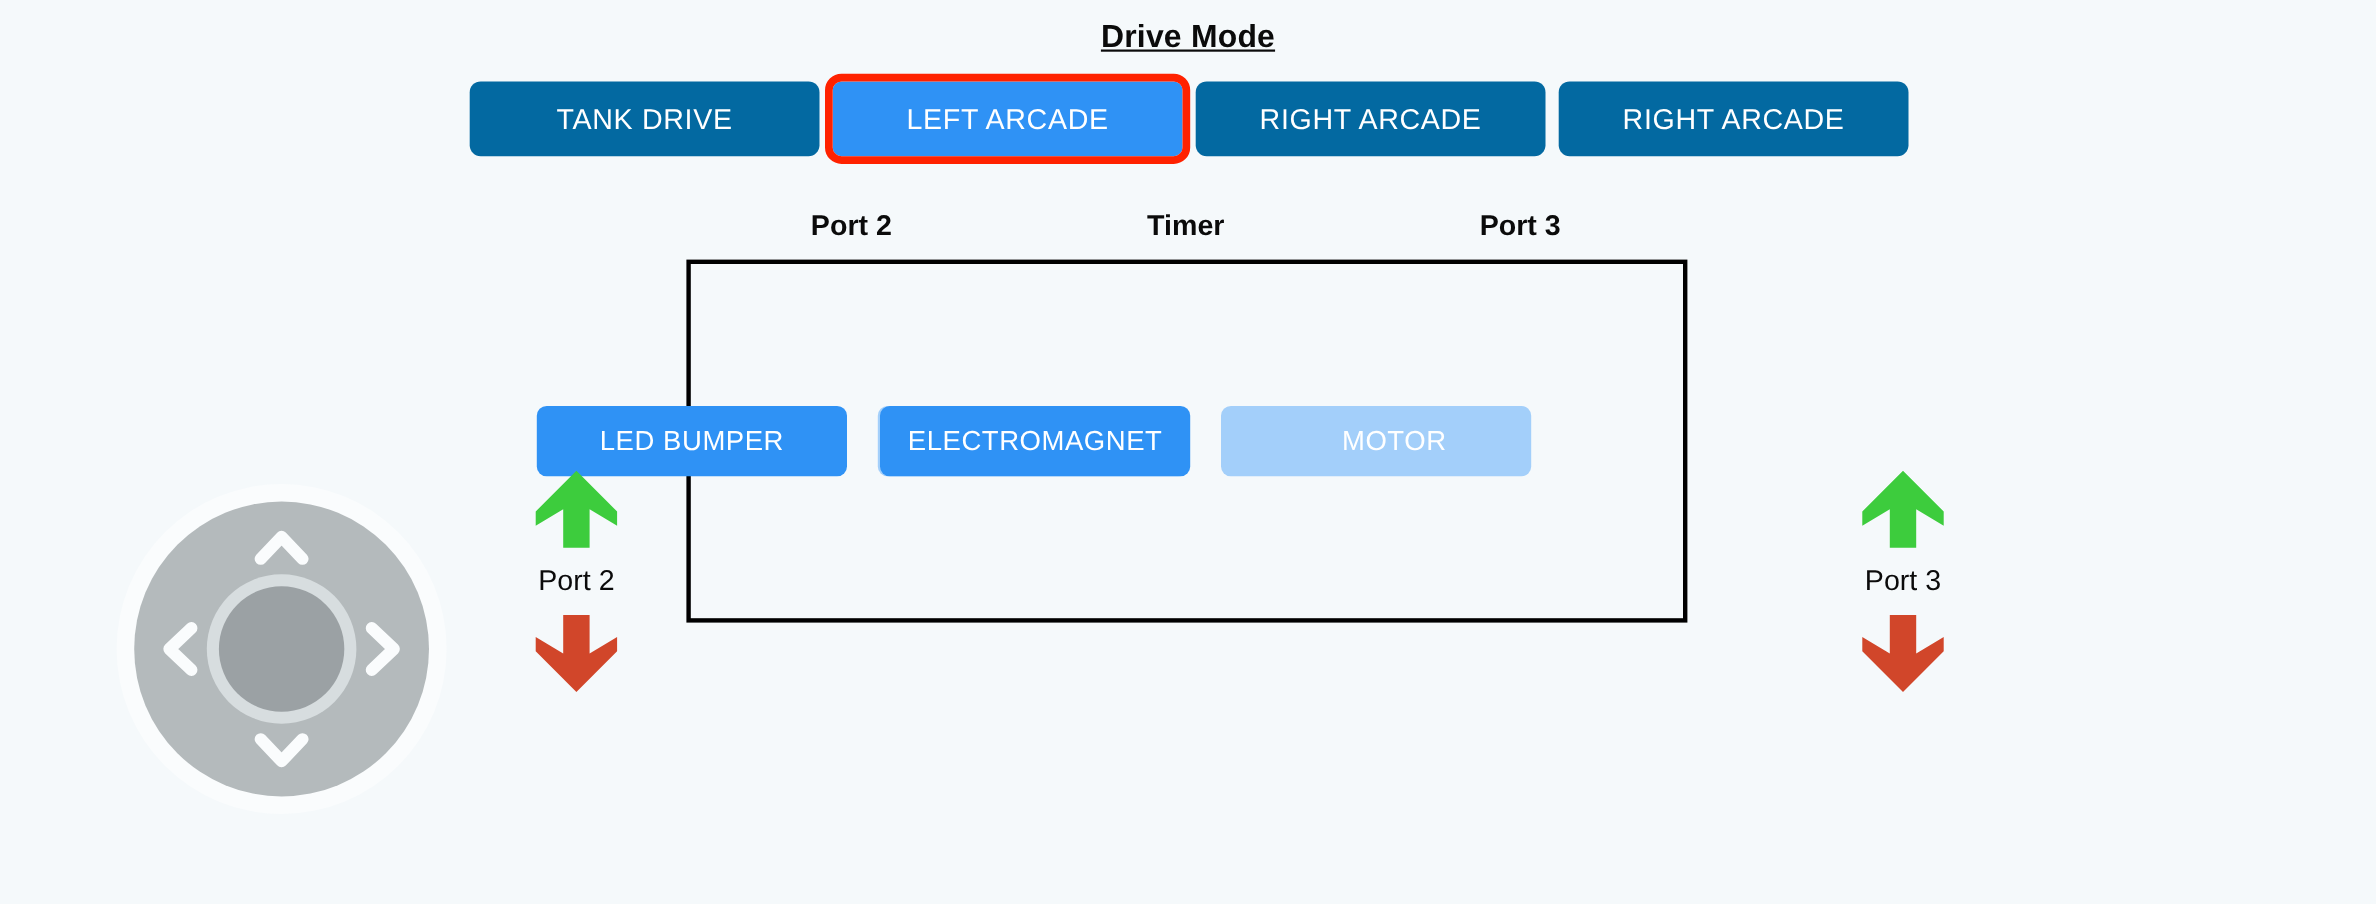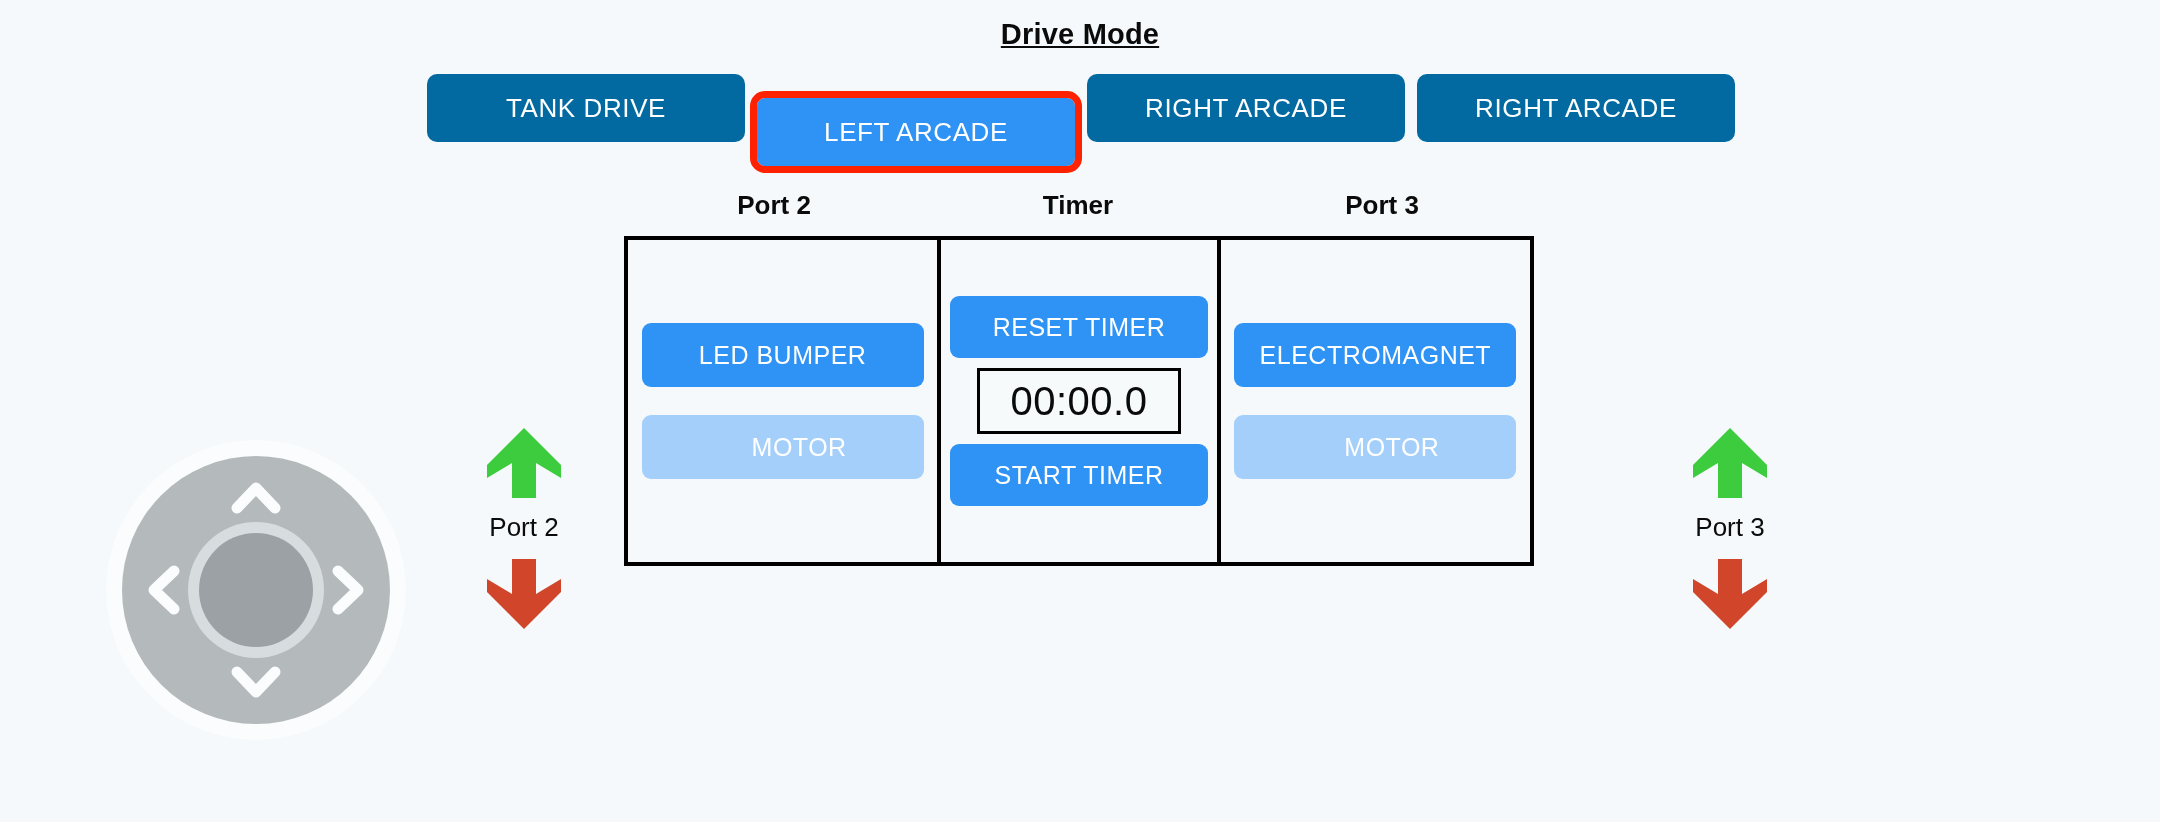--- a/index.html
+++ b/index.html
@@ -53,21 +53,20 @@
     cursor: pointer;
     font-family: "Liberation Sans", sans-serif;
   }
   .mode-btn.active {
     background: #2F92F5;
   }
   .mode-btn.selected-outline {
     outline: 7px solid #FF2200;
     outline-offset: 0px;
     border-radius: 8px;
-    margin-top: 24px;
   }
 
   
   .col-headers {
     position: absolute;
     top: 190px;
     left: 622px;
     width: 912px;
     display: flex;
   }
@@ -121,21 +120,21 @@
     border: none;
     cursor: pointer;
     font-family: "Liberation Sans", sans-serif;
   }
   .device-btn.muted {
     background: #A3CFFA;
     padding-left: 39px;
   }
   .device-stack {
     display: flex;
-    flex-direction: column;
+    flex-direction: row;
     gap: 28px;
   }
 
   .timer-stack {
     display: flex;
     flex-direction: column;
     align-items: center;
     gap: 10px;
   }
   .timer-btn {
@@ -265,27 +264,20 @@
 
 <div class="panel">
 
   <div class="panel-col port">
     <div class="device-stack">
       <button class="device-btn">LED BUMPER</button>
       <button class="device-btn muted">MOTOR</button>
     </div>
   </div>
 
-  <div class="panel-col timer">
-    <div class="timer-stack">
-      <button class="timer-btn">RESET TIMER</button>
-      <div class="timer-display">00:00.0</div>
-      <button class="timer-btn">START TIMER</button>
-    </div>
-  </div>
 
   <div class="panel-col port">
     <div class="device-stack">
       <button class="device-btn">ELECTROMAGNET</button>
       <button class="device-btn muted">MOTOR</button>
     </div>
   </div>
 
 </div>
 

